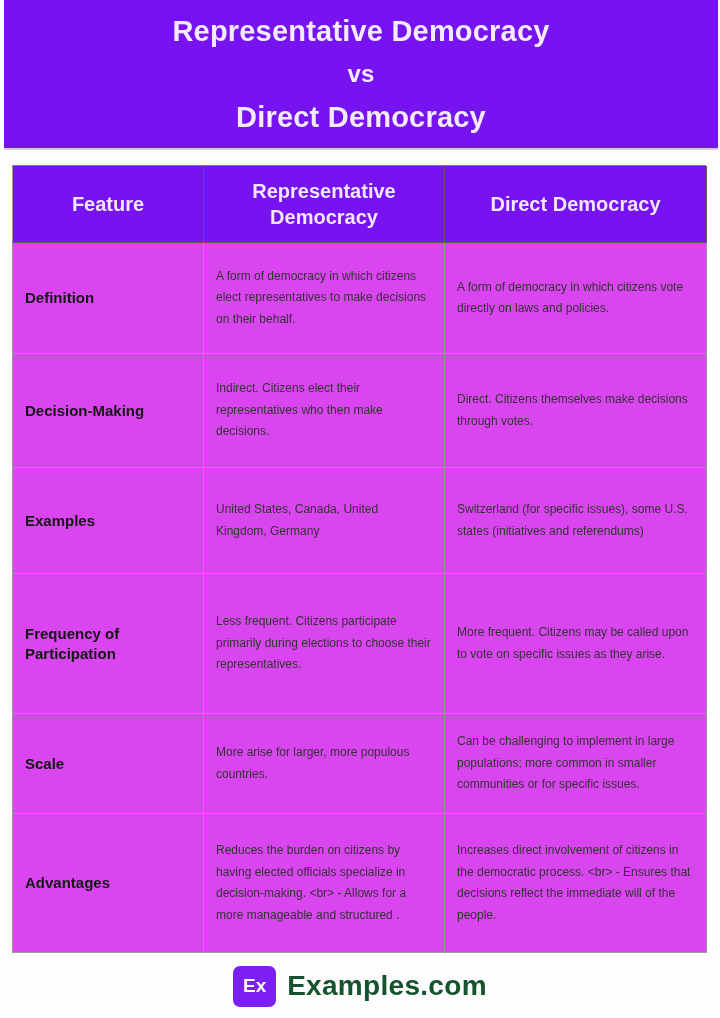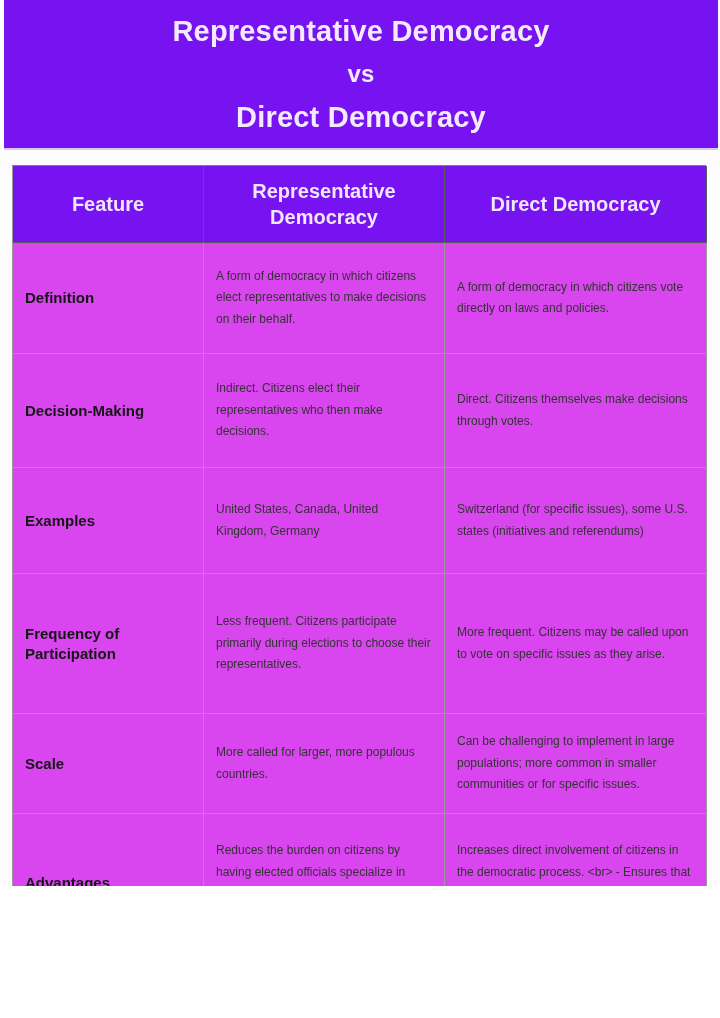--- a/index.html
+++ b/index.html
@@ -4,21 +4,21 @@
 <style>
   html, body {
     margin: 0;
     padding: 0;
     background: #ffffff;
     font-family: "Liberation Sans", sans-serif;
   }
   .page {
     position: relative;
     width: 720px;
-    height: 886px;
+    height: 1018px;
     background: #fefdfe;
     overflow: hidden;
   }
 
   
   .banner {
     margin: 0 2px 0 4px;
     height: 150px;
     background: #7712F0;
     border-bottom: 2px solid #d9c9f2;
@@ -142,21 +142,21 @@
 
     <div class="cell feature r3">Examples</div>
     <div class="cell body r3">United States, Canada, United Kingdom, Germany</div>
     <div class="cell body r3">Switzerland (for specific issues), some U.S. states (initiatives and referendums)</div>
 
     <div class="cell feature r4">Frequency of Participation</div>
     <div class="cell body r4">Less frequent. Citizens participate primarily during elections to choose their representatives.</div>
     <div class="cell body r4">More frequent. Citizens may be called upon to vote on specific issues as they arise.</div>
 
     <div class="cell feature r5">Scale</div>
-    <div class="cell body r5">More called for larger, more populous countries.</div>
+    <div class="cell body r5">More arise for larger, more populous countries.</div>
     <div class="cell body r5">Can be challenging to implement in large populations; more common in smaller communities or for specific issues.</div>
 
     <div class="cell feature r6">Advantages</div>
     <div class="cell body r6">Reduces the burden on citizens by having elected officials specialize in decision-making. &lt;br&gt; - Allows for a more manageable and structured .</div>
     <div class="cell body r6">Increases direct involvement of citizens in the democratic process. &lt;br&gt; - Ensures that decisions reflect the immediate will of the people.</div>
 
   </div>
 
   <div class="footer">
     <div class="logo-box">Ex</div>

